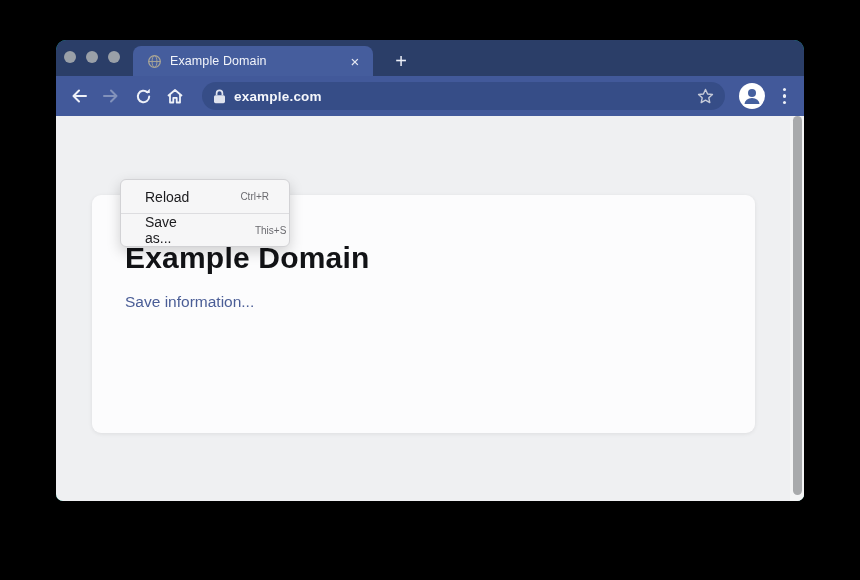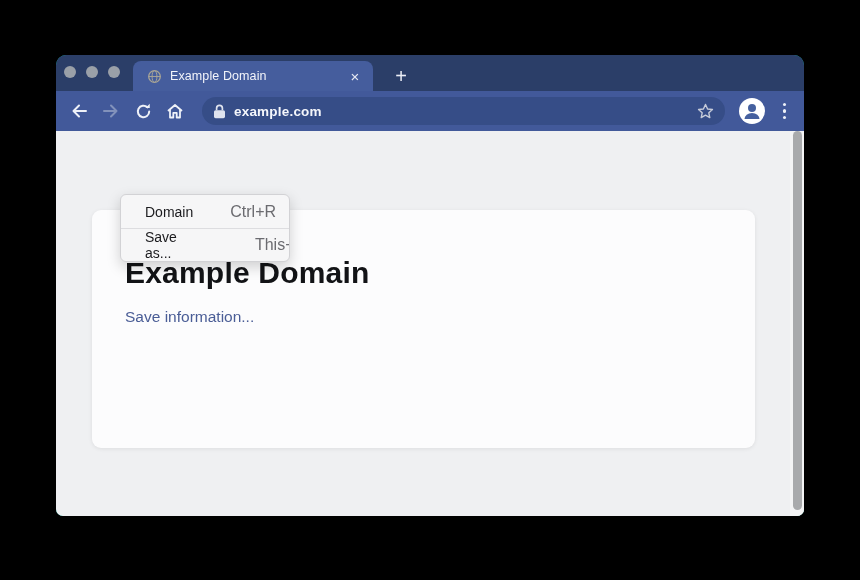--- a/index.html
+++ b/index.html
@@ -1,19 +1,19 @@
 <!DOCTYPE html>
 <html><head>
 <meta charset="utf-8">
 <style>
   * { box-sizing: border-box; margin: 0; padding: 0; }
   html, body { width: 860px; height: 580px; background: #000; overflow: hidden;
     font-family: "Liberation Sans", sans-serif; }
 
-  .window { position: absolute; left: 56px; top: 55px; width: 748px; height: 461px;
+  .window { position: absolute; left: 56px; top: 40px; width: 748px; height: 461px;
     border-radius: 10px 10px 7px 7px; overflow: hidden; background: #14b8a6;
     box-shadow: 0 12px 32px rgba(0,0,0,0.55); }
 
   
   .titlebar { position: relative; height: 36px; background: #2b3e68; }
   .traffic { position: absolute; top: 11px; width: 12px; height: 12px; border-radius: 50%;
     background: #9aa0a8; }
   .t1 { left: 8px; } .t2 { left: 30px; } .t3 { left: 52px; }
   .tab { position: absolute; left: 77px; top: 6px; width: 240px; height: 30px;
     background: #455d9d; border-radius: 8px 8px 0 0; display: flex; align-items: center;
@@ -60,21 +60,21 @@
     text-decoration: none; }
 
   
   .ctx { position: absolute; left: 64px; top: 63px; width: 170px; background: #f6f6f7;
     border: 1px solid #d2d2d5; border-radius: 6px;
     box-shadow: 0 5px 14px rgba(0,0,0,0.18); z-index: 10; overflow: hidden; }
   .ctx-item { height: 33px; display: flex; align-items: center;
     justify-content: space-between; padding: 0 20px 0 24px; }
   .ctx-item + .ctx-item { border-top: 1px solid #dddde0; gap: 41px; }
   .ctx-label { font-size: 14px; color: #1b1b1e; }
-  .ctx-key { font-size: 16px; color: #6b6b70; margin-left: 37px; }
+  .ctx-key { font-size: 10px; color: #6b6b70; margin-left: 37px; }
 
   svg { display: block; }
 </style>
 </head>
 <body>
 
 <div class="window">
 
   <div class="titlebar">
     <span class="traffic t1"></span>
@@ -149,21 +149,21 @@
   </div>
 
   <div class="page">
     <div class="card">
       <h1>Example Domain</h1>
       <a href="#">Save information...</a>
     </div>
 
     <div class="ctx">
       <div class="ctx-item">
-        <span class="ctx-label">Domain</span>
+        <span class="ctx-label">Reload</span>
         <span class="ctx-key">Ctrl+R</span>
       </div>
       <div class="ctx-item">
         <span class="ctx-label">Save as...</span>
         <span class="ctx-key">This+S</span>
       </div>
     </div>
 
     <div class="scroll-track">
       <div class="scroll-thumb"></div>

